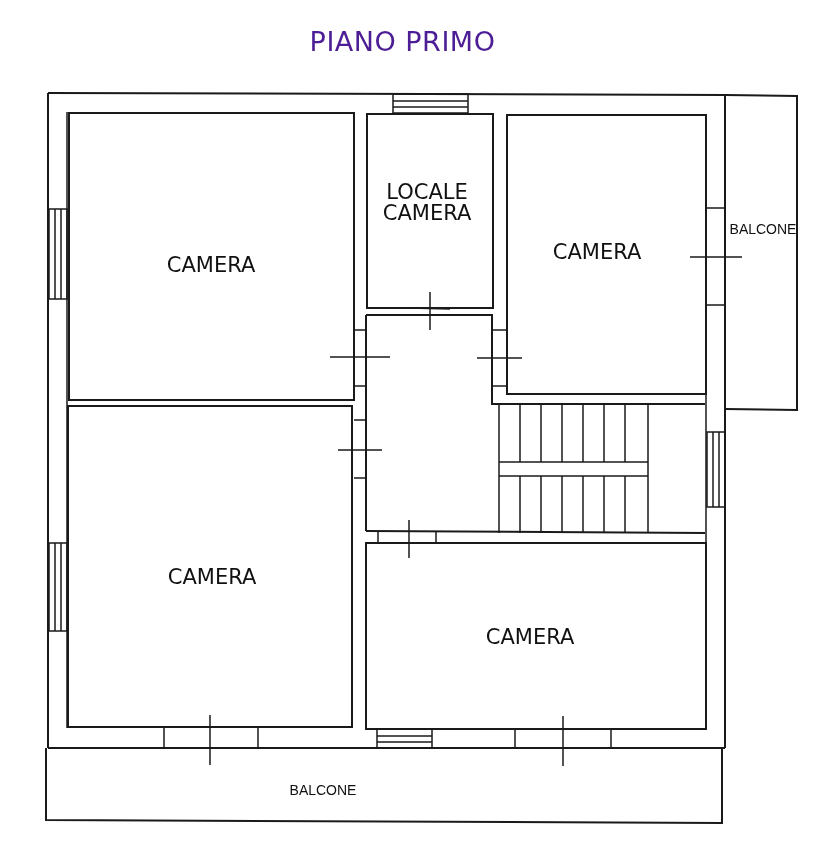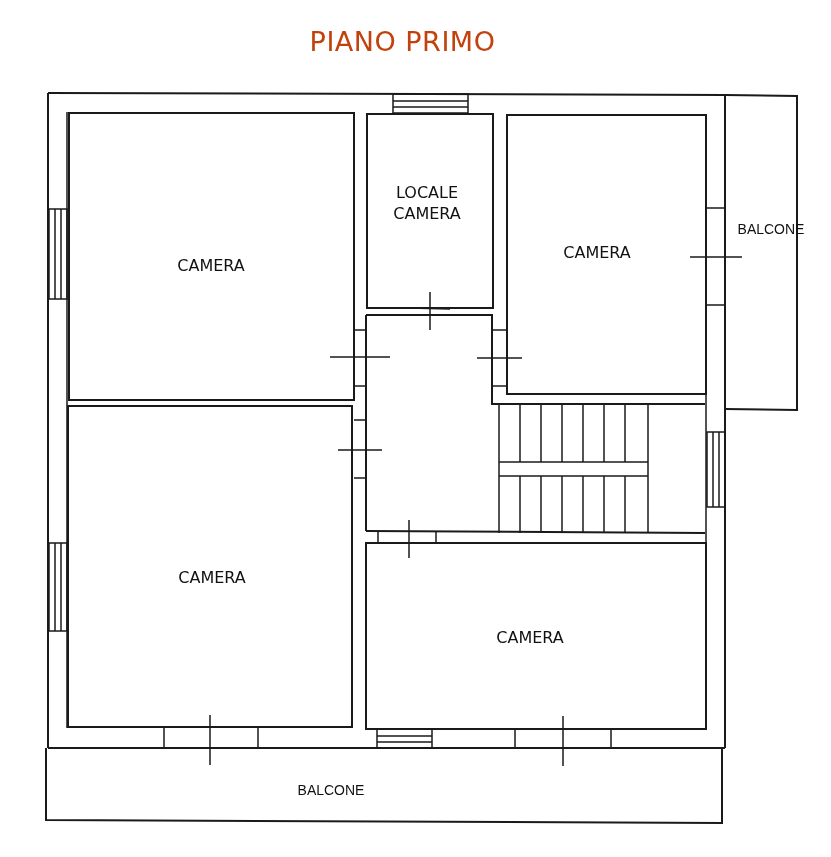--- a/index.html
+++ b/index.html
@@ -1,22 +1,22 @@
 <!DOCTYPE html>
 <html><head>
 <meta charset="utf-8">
 <style>
   html, body { margin: 0; padding: 0; background: #ffffff; }
   body { width: 831px; height: 857px; position: relative; overflow: hidden; font-family: "DejaVu Sans", sans-serif; }
-  .title { position: absolute; left: 0; top: 26px; width: 805px; text-align: center; font-size: 27px; color: #c2410c; letter-spacing: 0.5px; }
+  .title { position: absolute; left: 0; top: 26px; width: 805px; text-align: center; font-size: 27px; color: #4c1d95; letter-spacing: 0.5px; }
   svg.plan { position: absolute; left: 0; top: 0; }
   .wall { fill: none; stroke: #1a1a1a; stroke-width: 2; }
   .thin { fill: none; stroke: #1a1a1a; stroke-width: 1.5; }
-  .label { position: absolute; font-size: 16px; color: #111; text-align: center; line-height: 21px; transform: translate(-50%, -50%); white-space: nowrap; }
-  .label.small { font-size: 14px; font-family: "Liberation Sans", sans-serif; margin-left: 8px; }
+  .label { position: absolute; font-size: 21px; color: #111; text-align: center; line-height: 21px; transform: translate(-50%, -50%); white-space: nowrap; }
+  .label.small { font-size: 14px; font-family: "Liberation Sans", sans-serif; }
 </style>
 </head>
 <body>
 
 <div class="title">PIANO PRIMO</div>
 
 <svg class="plan" width="831" height="857" viewBox="0 0 831 857">
 
   <g>
     <polyline class="wall" points="48,93 725,95 725,748"></polyline>

